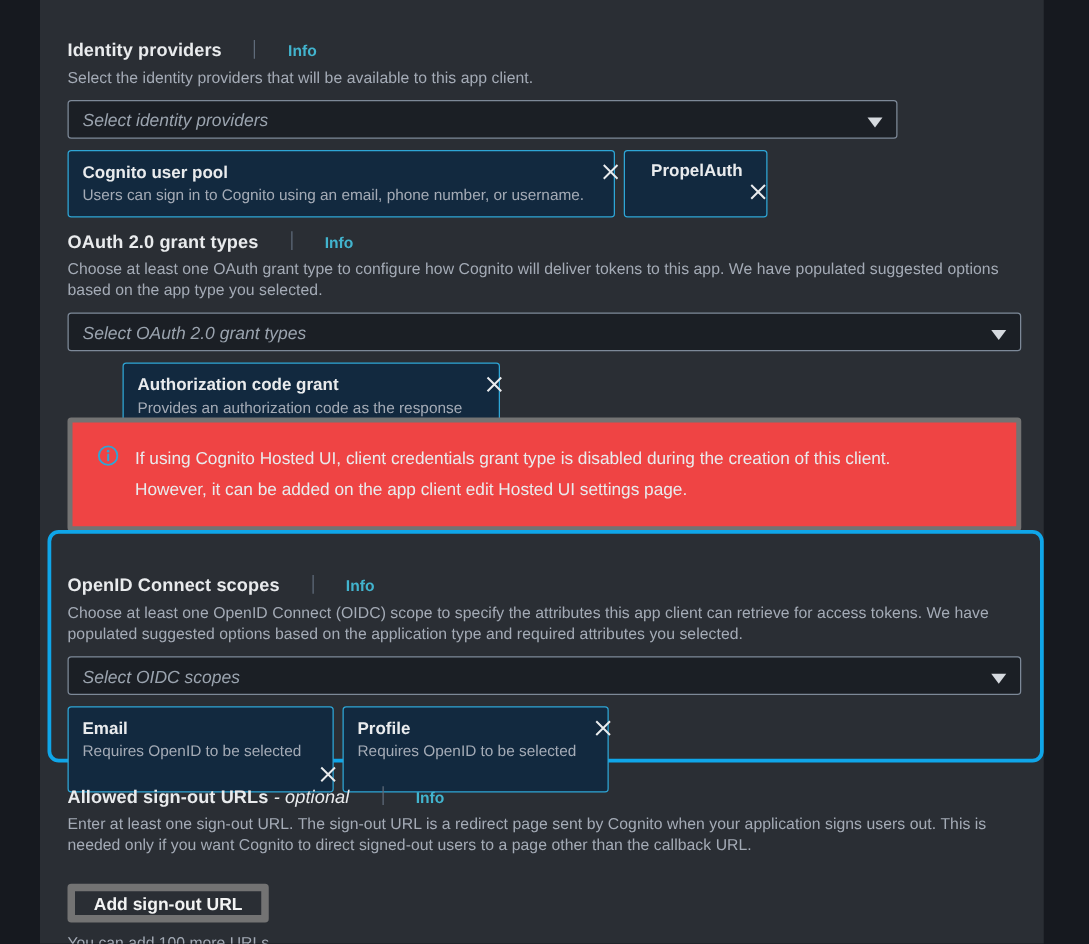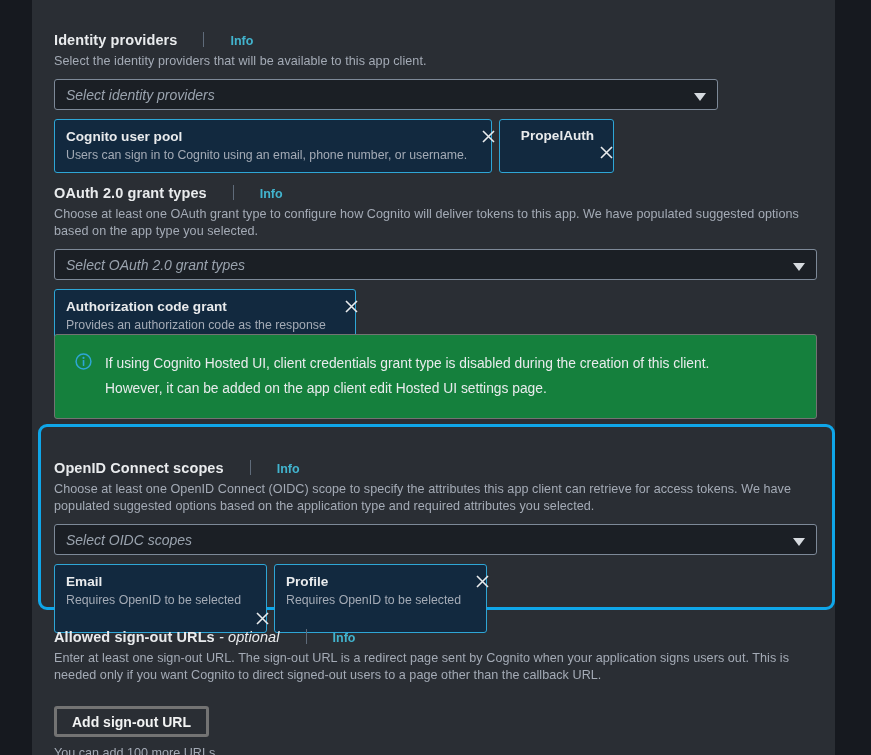--- a/index.html
+++ b/index.html
@@ -83,22 +83,22 @@
   .chip-x {
     margin-left: auto; padding-left: 14px;
     width: 15px; height: 15px; flex: none;
     position: relative; top: 2px; cursor: pointer;
   }
   .chip-x svg { display: block; }
   .chip.inline { align-items: center; padding: 6px 9px 6px 11px; flex-direction: column; }
   .chip.inline .chip-x { top: 0; padding-left: 10px; }
 
   .alert {
-    background: #15803d;
-    border: 1px solid #737373;
+    background: #ef4444;
+    border: 4px solid #737373;
     border-radius: 3px;
     display: flex;
     padding: 16px 16px 17px 20px;
   }
   .alert-icon { flex: none; width: 17px; height: 17px; margin-top: 2px; }
   .alert-text {
     margin-left: 13px;
     font-size: 13.8px; color: #e9ebed; line-height: 25px;
   }
 
@@ -106,21 +106,21 @@
     position: absolute;
     border: 3px solid #0fa6e9;
     border-radius: 9px;
     background: #2a2e34;
   }
 
   .btn {
     display: inline-flex; align-items: center; justify-content: center;
     height: 31px; padding: 0 15px;
     background: transparent;
-    border: 3px solid #737373;
+    border: 6px solid #737373;
     border-radius: 3px;
     font-family: "Liberation Sans", sans-serif;
     font-size: 14px; font-weight: 700; color: #f2f3f3;
     cursor: pointer;
   }
   .hint { font-size: 12.6px; color: #a4abb6; line-height: 17px; }
 </style>
 </head>
 <body>
 
@@ -168,21 +168,21 @@
         <span class="field-label">OAuth 2.0 grant types</span>
         <span class="divider-v"></span>
         <span class="info-link">Info</span>
       </div>
       <div class="desc" style="width:772px;margin-bottom:9px;">Choose at least one OAuth grant type to configure how Cognito will deliver tokens to this app. We have populated suggested options based on the app type you selected.</div>
       <div class="select-box" style="width:763px;">
         <span class="select-placeholder">Select OAuth 2.0 grant types</span>
         <span class="caret"></span>
       </div>
       <div class="chips" style="margin-top:9px;">
-        <div class="chip" style="width:302px;">
+        <div class="chip" style="width:302px;margin-left:44px;">
           <div class="chip-body">
             <span class="chip-title">Authorization code grant</span>
             <span class="chip-sub">Provides an authorization code as the response</span>
           </div>
           <span class="chip-x">
             <svg width="15" height="15" viewBox="0 0 15 15">
                 <path d="M2 2 L13 13 M13 2 L2 13" stroke="#e9ebed" stroke-width="1.6" fill="none"></path>
               </svg>
           </span>
         </div>

